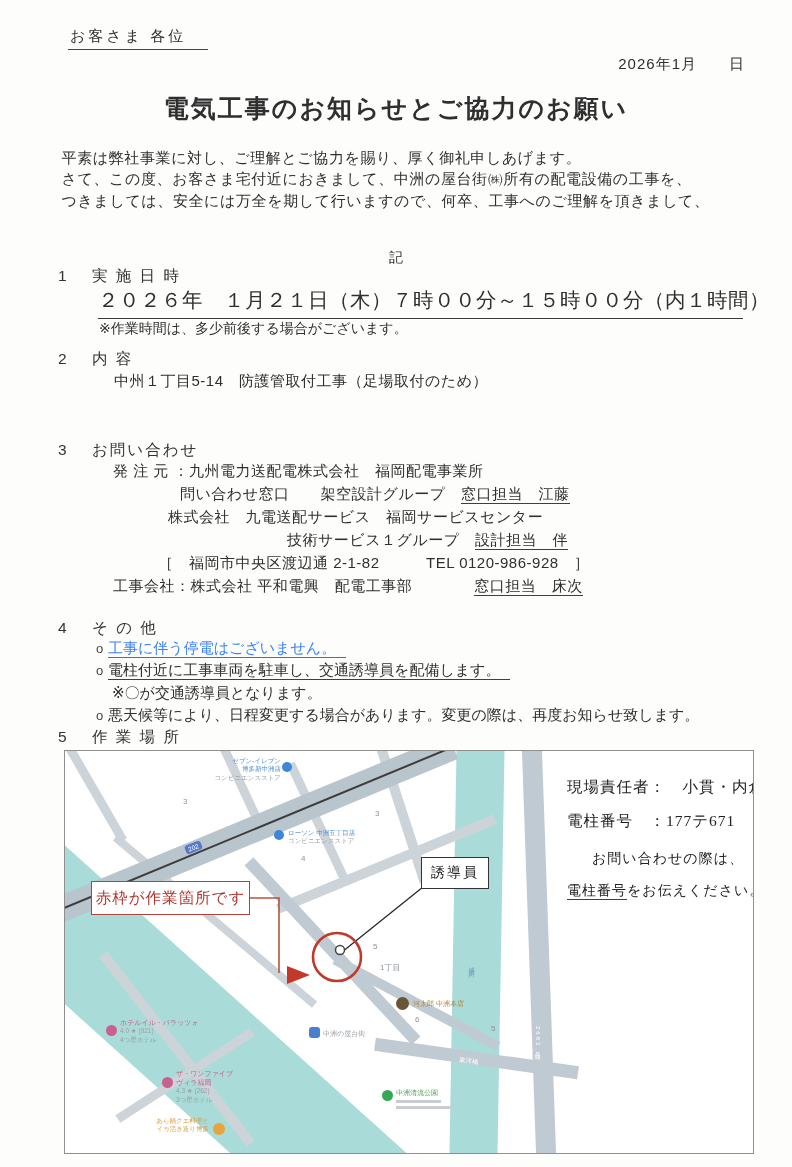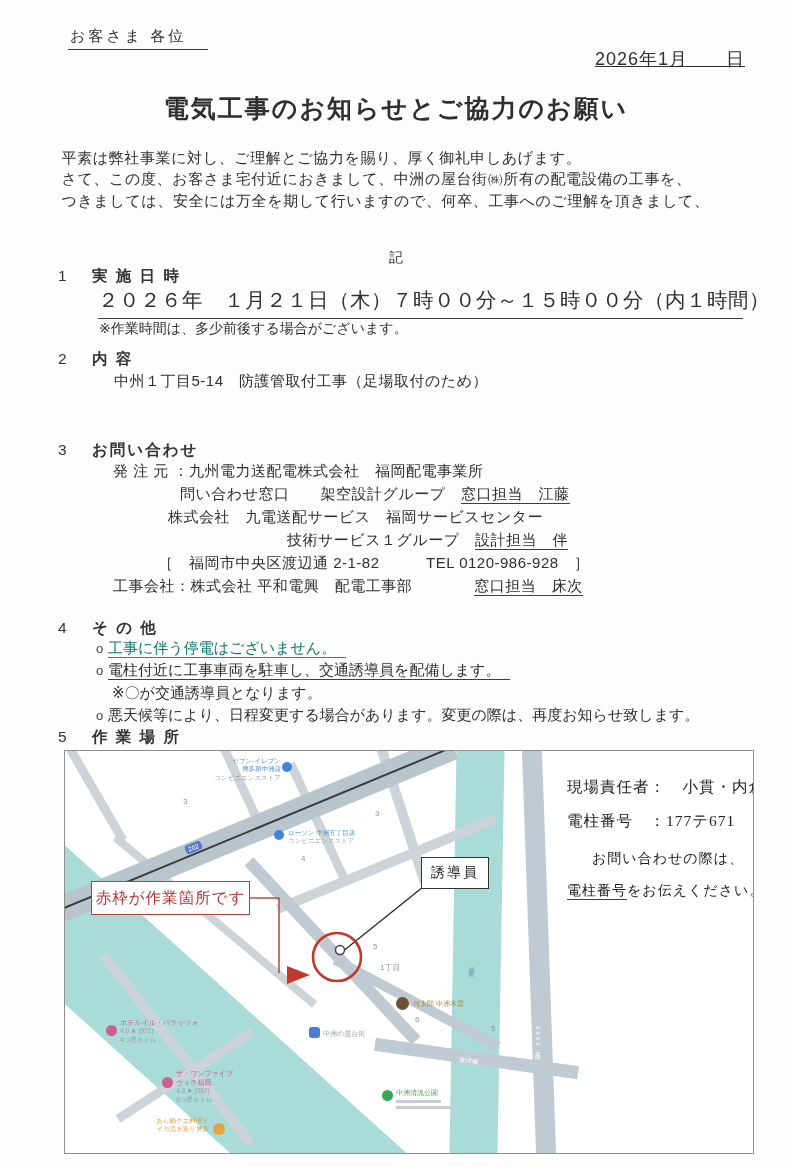--- a/index.html
+++ b/index.html
@@ -3,32 +3,32 @@
 <meta charset="utf-8">
 <style>
   html,body{margin:0;padding:0;}
   body{background:#e9e9e9;}
   .page{position:relative;width:792px;height:1167px;background:#fdfdfc;overflow:hidden;
         font-family:"Liberation Sans","DejaVu Sans",sans-serif;color:#2f2f2f;}
   .abs{position:absolute;}
   .nowrap{white-space:nowrap;}
   .u{border-bottom:1.4px solid #3f3f3f;padding-bottom:1px;}
   .u-red{border-bottom:1.4px solid #c2463e;padding-bottom:1px;}
-  .red{color:#0f766e;}
+  .red{color:#3b82f6;}
 
   .salutation{left:68px;top:27px;font-size:15px;letter-spacing:3px;border-bottom:1.3px solid #444;
               padding:0 22px 3px 2px;}
-  .date{right:47px;top:47px;font-size:18px;letter-spacing:1px;text-decoration:underline;}
+  .date{right:47px;top:55px;font-size:15px;letter-spacing:1px;}
   .title{left:0;top:92px;width:100%;text-align:center;font-size:25px;font-weight:bold;letter-spacing:2px;}
   .intro{left:46px;top:147px;font-size:15px;line-height:21.3px;letter-spacing:0.6px;}
   .ki{left:0;top:249px;width:100%;text-align:center;font-size:14px;}
 
   .sec-head{font-size:15.5px;color:#333;}
   .sec-head .num{display:inline-block;width:34px;}
-  .sec-head .lab{letter-spacing:2px;font-weight:bold;}
+  .sec-head .lab{letter-spacing:2px;}
 
   .dt-line{left:98px;top:286px;font-size:20.5px;letter-spacing:0.5px;border-bottom:1.6px solid #3a3a3a;
            padding-bottom:4px;width:645px;white-space:nowrap;}
   .s1-note{left:99px;top:320px;font-size:14px;}
   .s2-content{left:114px;top:372px;font-size:15px;letter-spacing:0.5px;}
 
   .c-line{font-size:15px;letter-spacing:0.5px;white-space:nowrap;}
 
   .s4-item{font-size:15px;white-space:nowrap;}
   .s4-item .bullet{display:inline-block;width:12px;font-size:13px;color:#444;}

